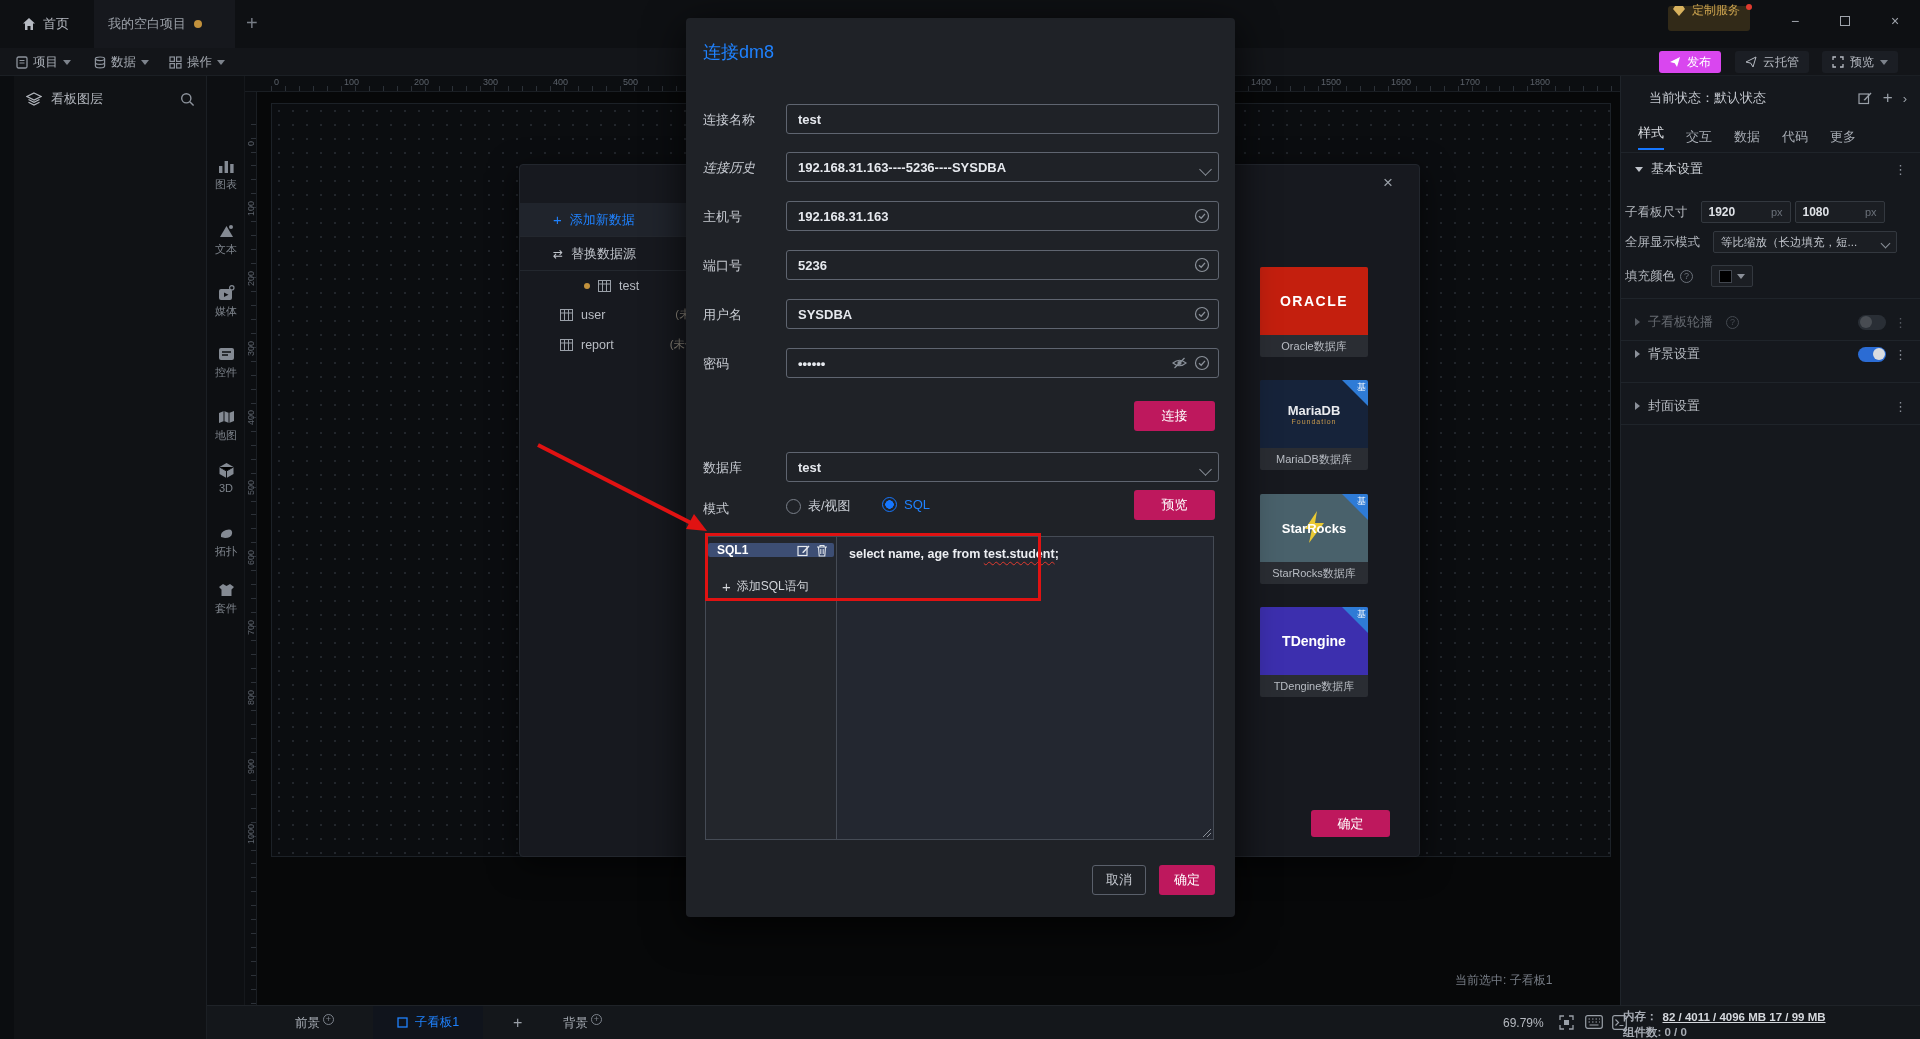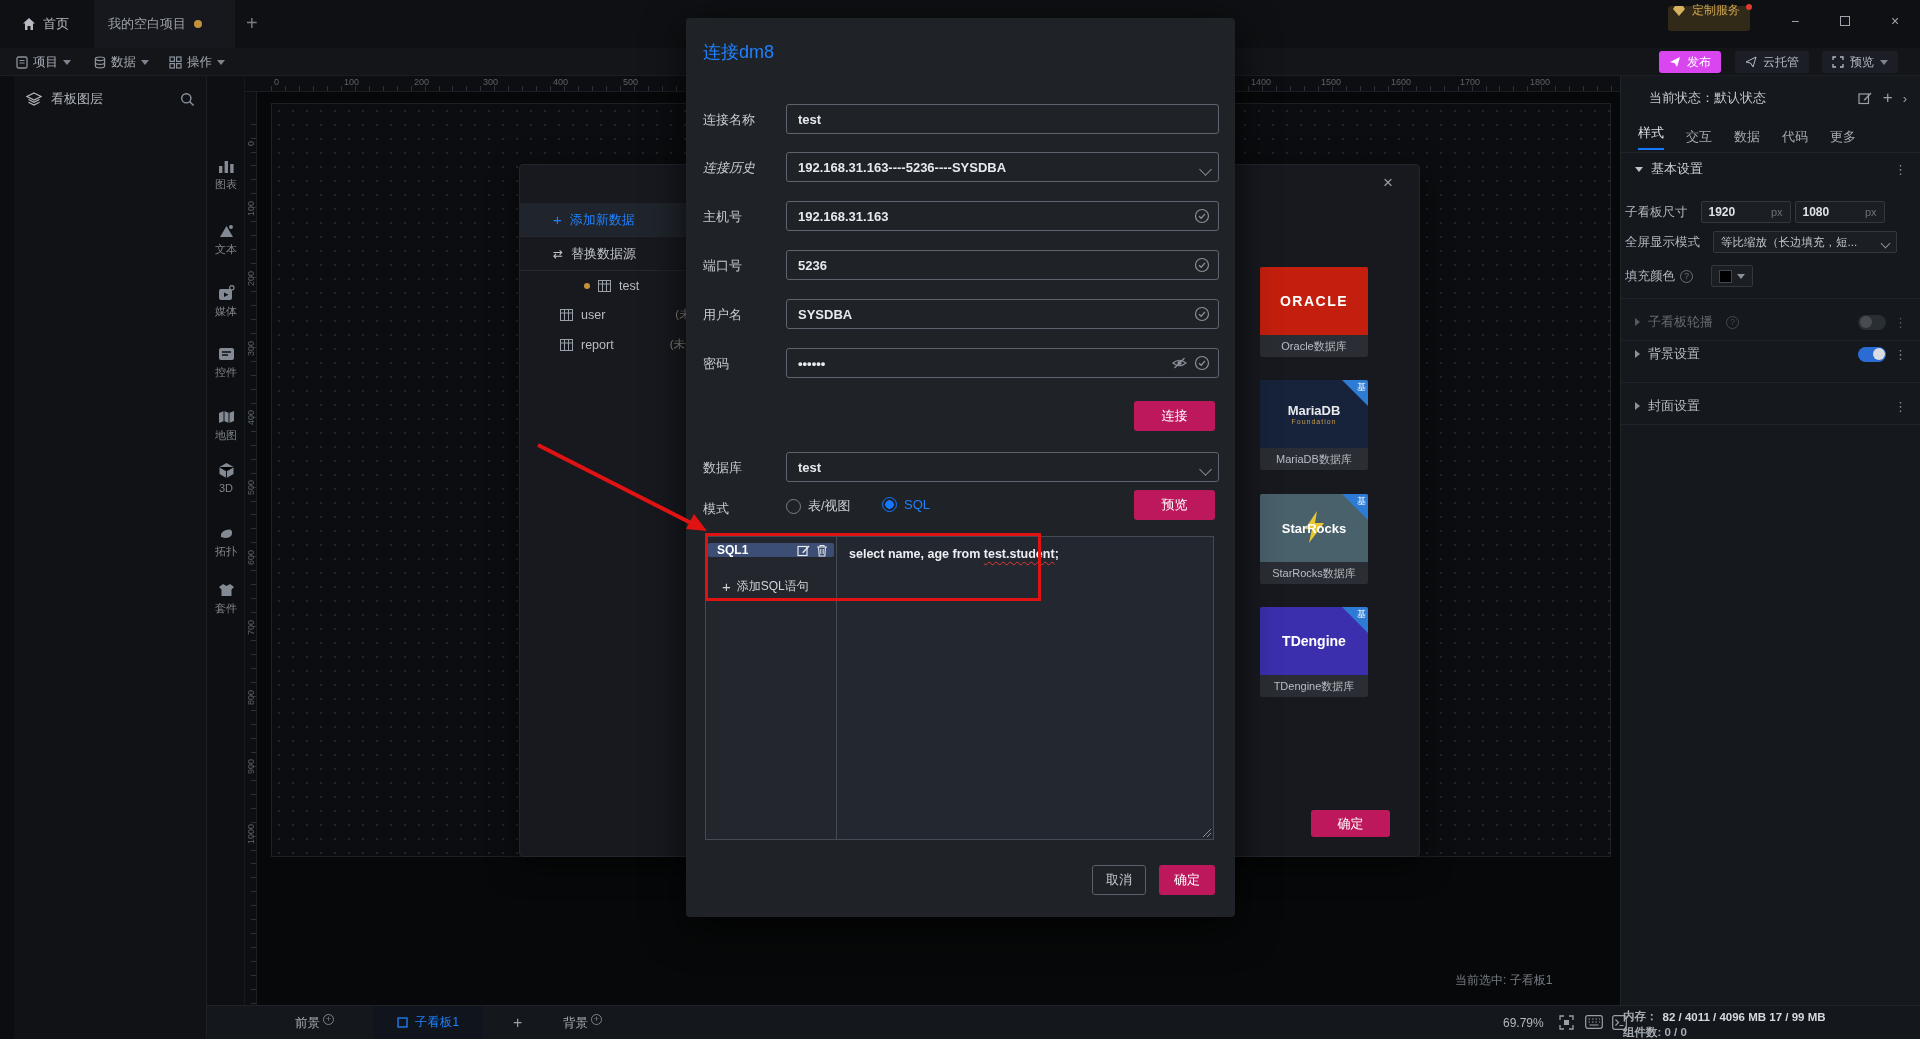--- a/index.html
+++ b/index.html
@@ -95,21 +95,21 @@
   .toggle.on { background:#2b6cd4; } .toggle.on i { position:absolute; right:1.5px; top:1.5px; width:12px; height:12px; border-radius:50%; background:#d9dce0; }
   .toggle.off { background:#3a4049; } .toggle.off i { position:absolute; left:1.5px; top:1.5px; width:12px; height:12px; border-radius:50%; background:#72787f; }
   .qmark { width:13px; height:13px; border:1px solid #6b717a; border-radius:50%; color:#6b717a; font-size:9px; display:inline-flex; align-items:center; justify-content:center; margin-left:5px; }
   .divider { position:absolute; left:0; width:300px; height:1px; background:#1f242a; }
 
   
   #bbar { left:207px; top:1005px; width:1713px; height:34px; background:#14171b; border-top:1px solid #1f2328; }
   .plus-badge { display:inline-block; width:11px; height:11px; border:1px solid #7d838c; border-radius:50%; color:#7d838c; font-size:9px; line-height:9px; text-align:center; margin-left:3px; transform:translateY(-4px); }
   #subtab { position:absolute; left:166px; top:0; width:110px; height:33px; background:#10141c; display:flex; align-items:center; justify-content:center; gap:7px; color:#1f82ff; font-size:12.5px; }
   .stat-label { color:#a7acb4; font-size:11.5px; font-weight:bold; }
-  .stat-val { color:#d5d8dd; font-size:11.5px; font-weight:bold; }
+  .stat-val { color:#d5d8dd; font-size:11.5px; font-weight:bold;text-decoration:underline; }
 </style>
 </head>
 <body>
 
 <div id="stage">
 
   <div class="abs" id="tabbar">
     <div class="abs row" id="home">
       <svg width="14" height="14" viewBox="0 0 14 14">
           <path d="M7 1 L13 6.5 H11 V13 H8.5 V9 H5.5 V13 H3 V6.5 H1 Z" fill="#b6bac2"></path>

